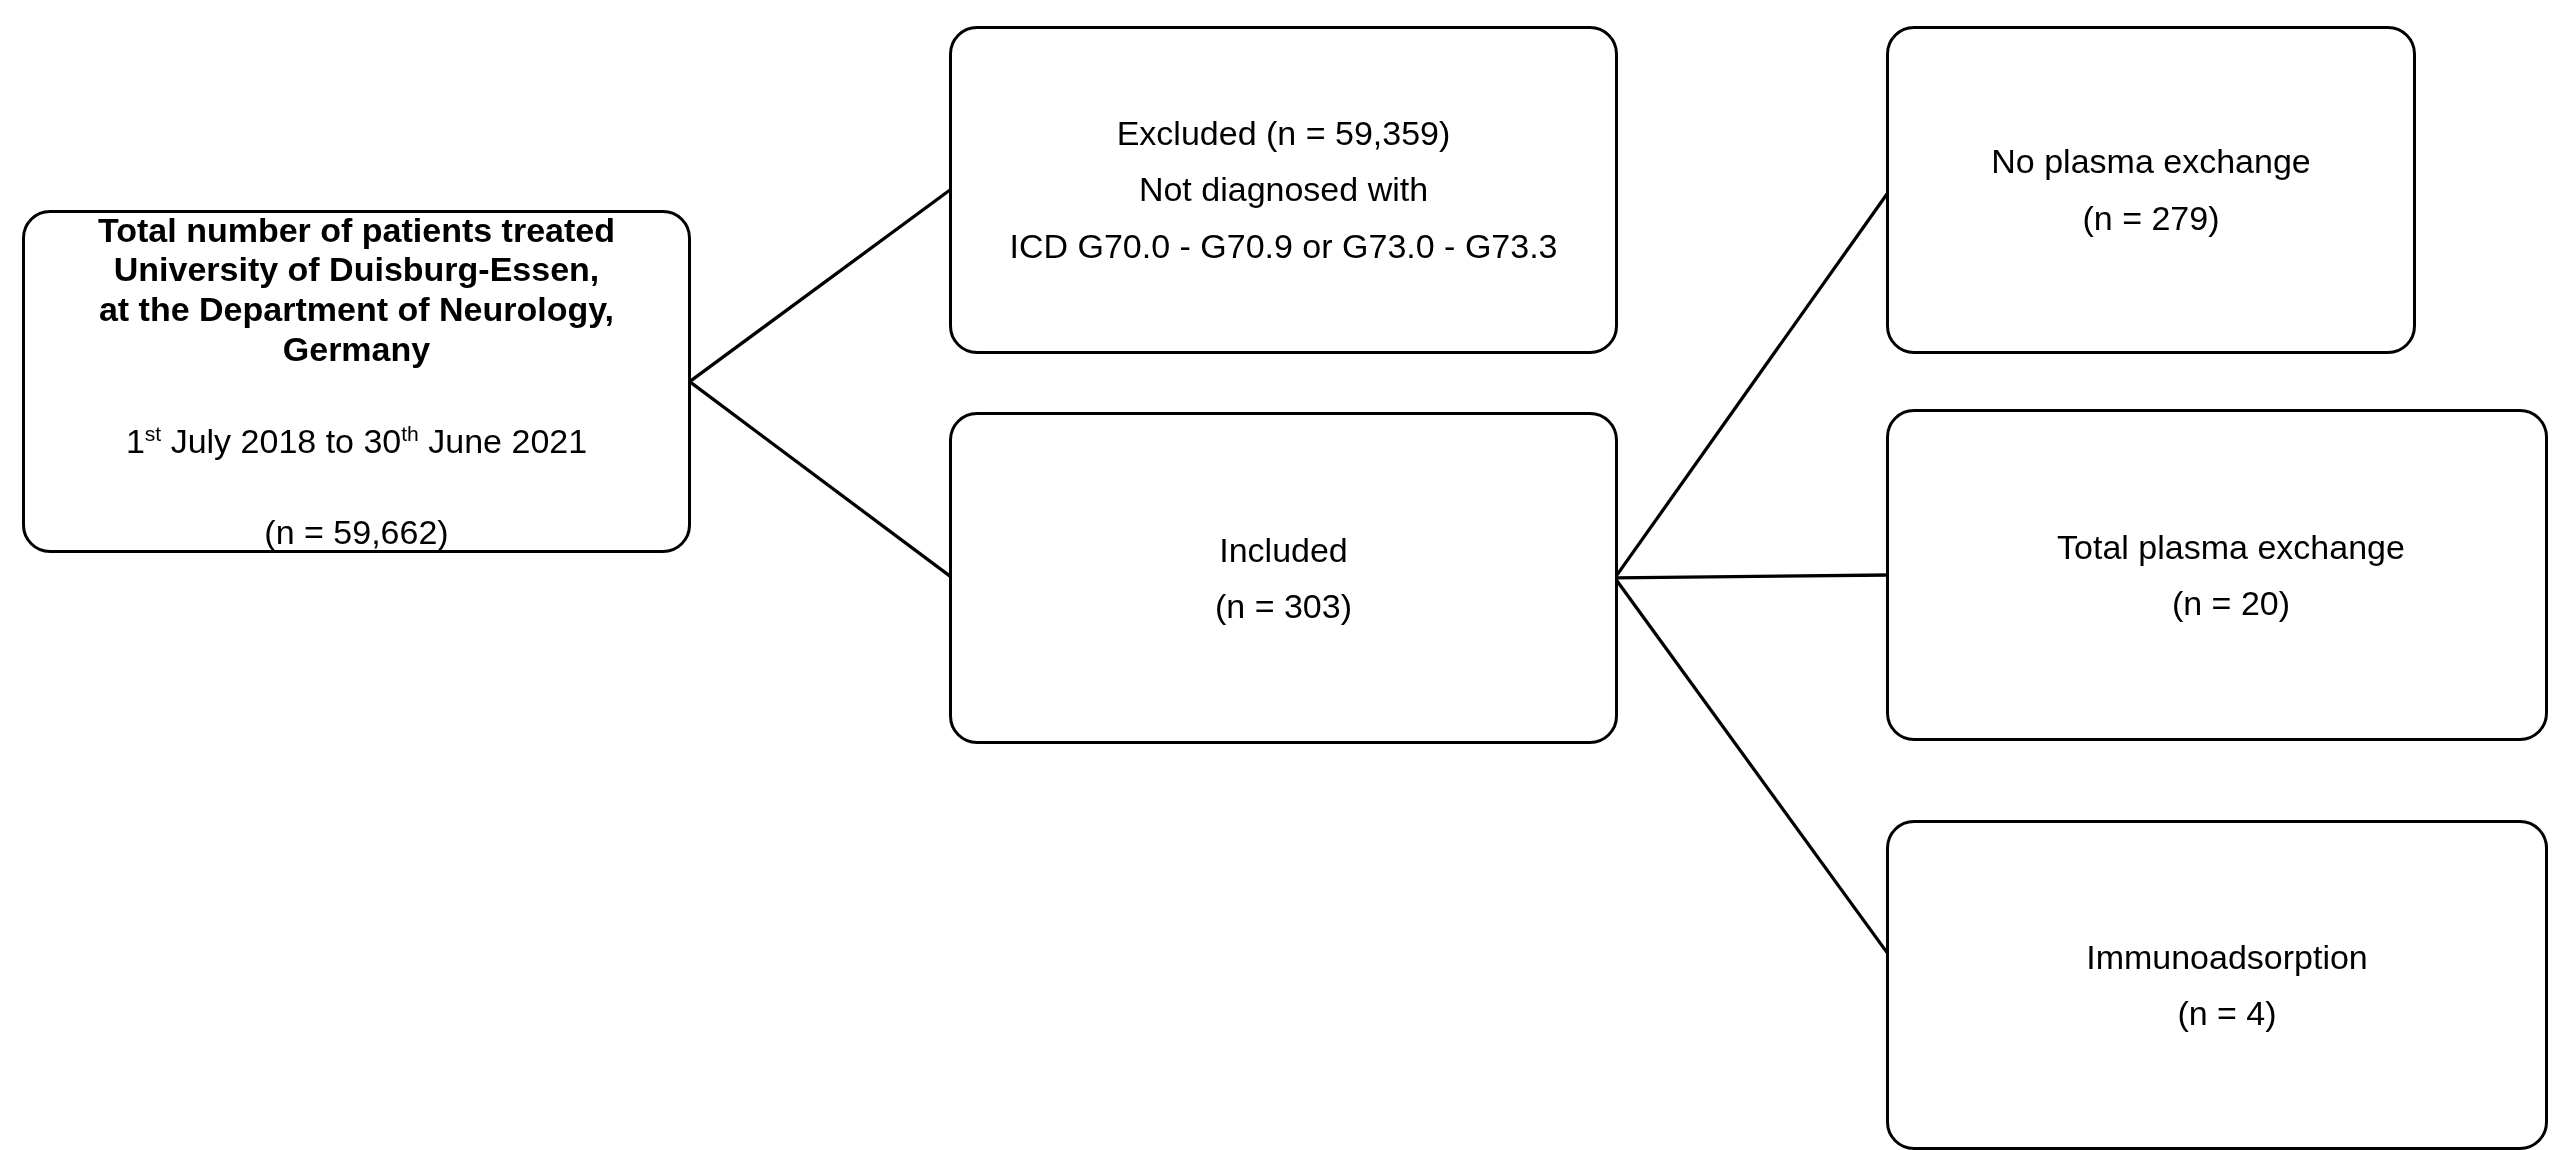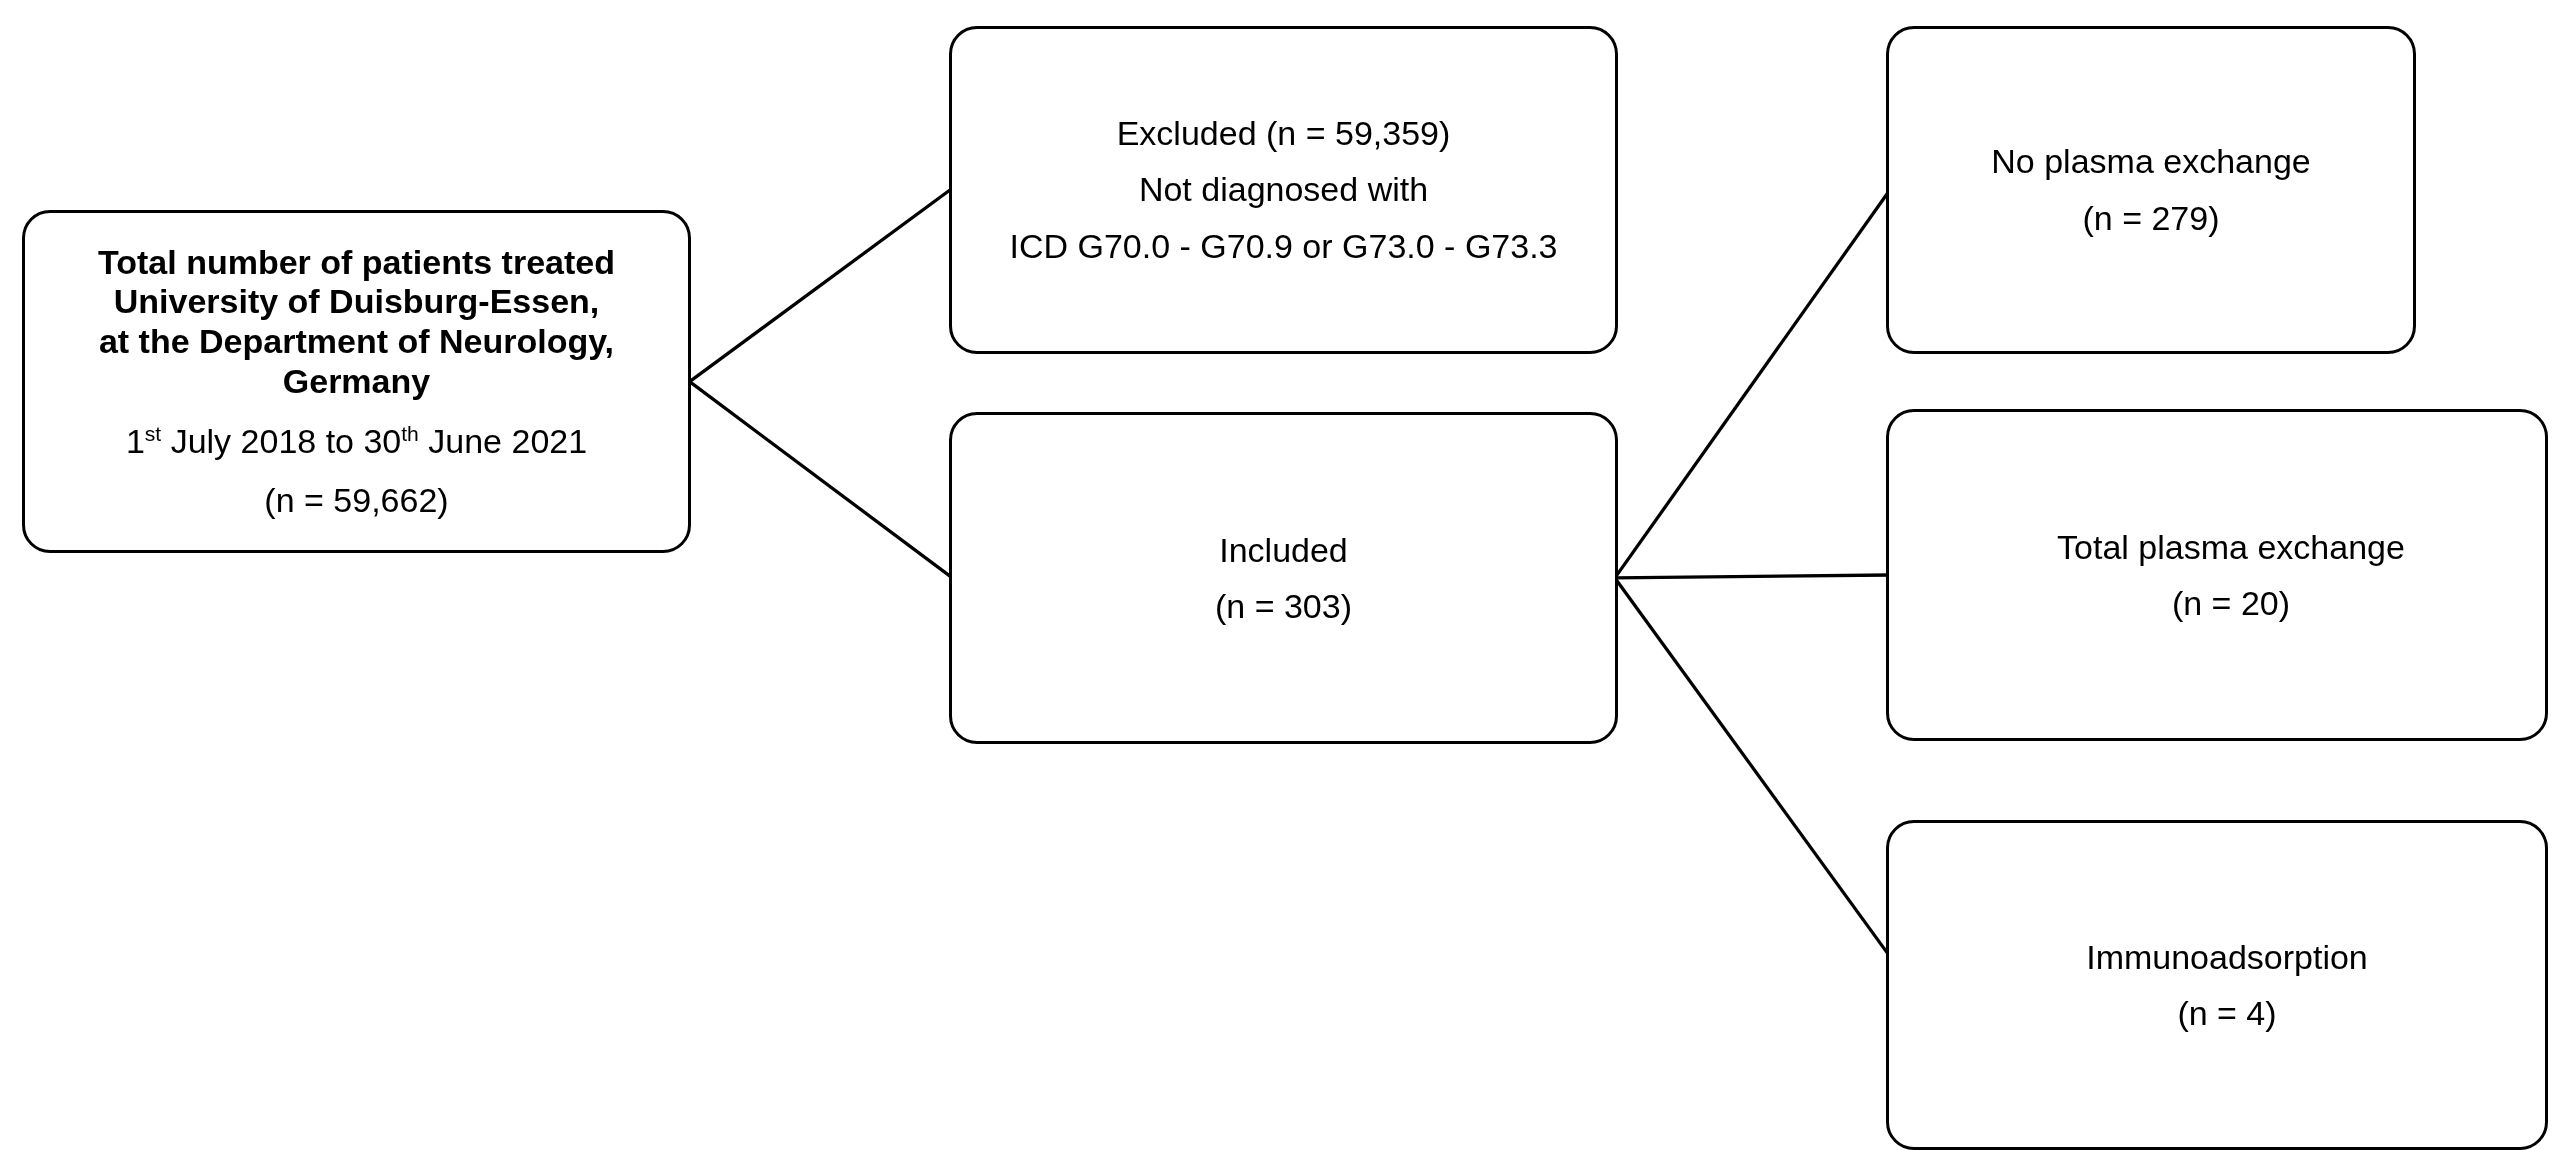--- a/index.html
+++ b/index.html
@@ -39,20 +39,21 @@
     justify-content: center;
     align-items: center;
     text-align: center;
     z-index: 2;
     font-size: 34px;
     line-height: 1.65;
   }
   #box-total-patients {
     left: 22px;  top: 210px;  width: 669px;  height: 343px;
     line-height: 1.17;
+    gap: 32px;
   }
   #box-excluded        { left: 949px; top: 25.5px;   width: 669px; height: 328px; text-align: right; }
   #box-included        { left: 949px; top: 412px;  width: 669px; height: 332px; justify-content: center; }
   #box-no-plasma       { left: 1886px; top: 25.5px;   width: 530px; height: 328px; }
   #box-total-plasma    { left: 1886px; top: 409px;  width: 662px; height: 332px; padding-left: 28px; }
   #box-immuno          { left: 1886px; top: 820px; width: 662px; height: 330px; padding-left: 20px; }
 
   .bold-block { font-weight: bold; }
   .period-line { margin-top: 20.4px; }
   .count-line  { margin-top: 19px; }

